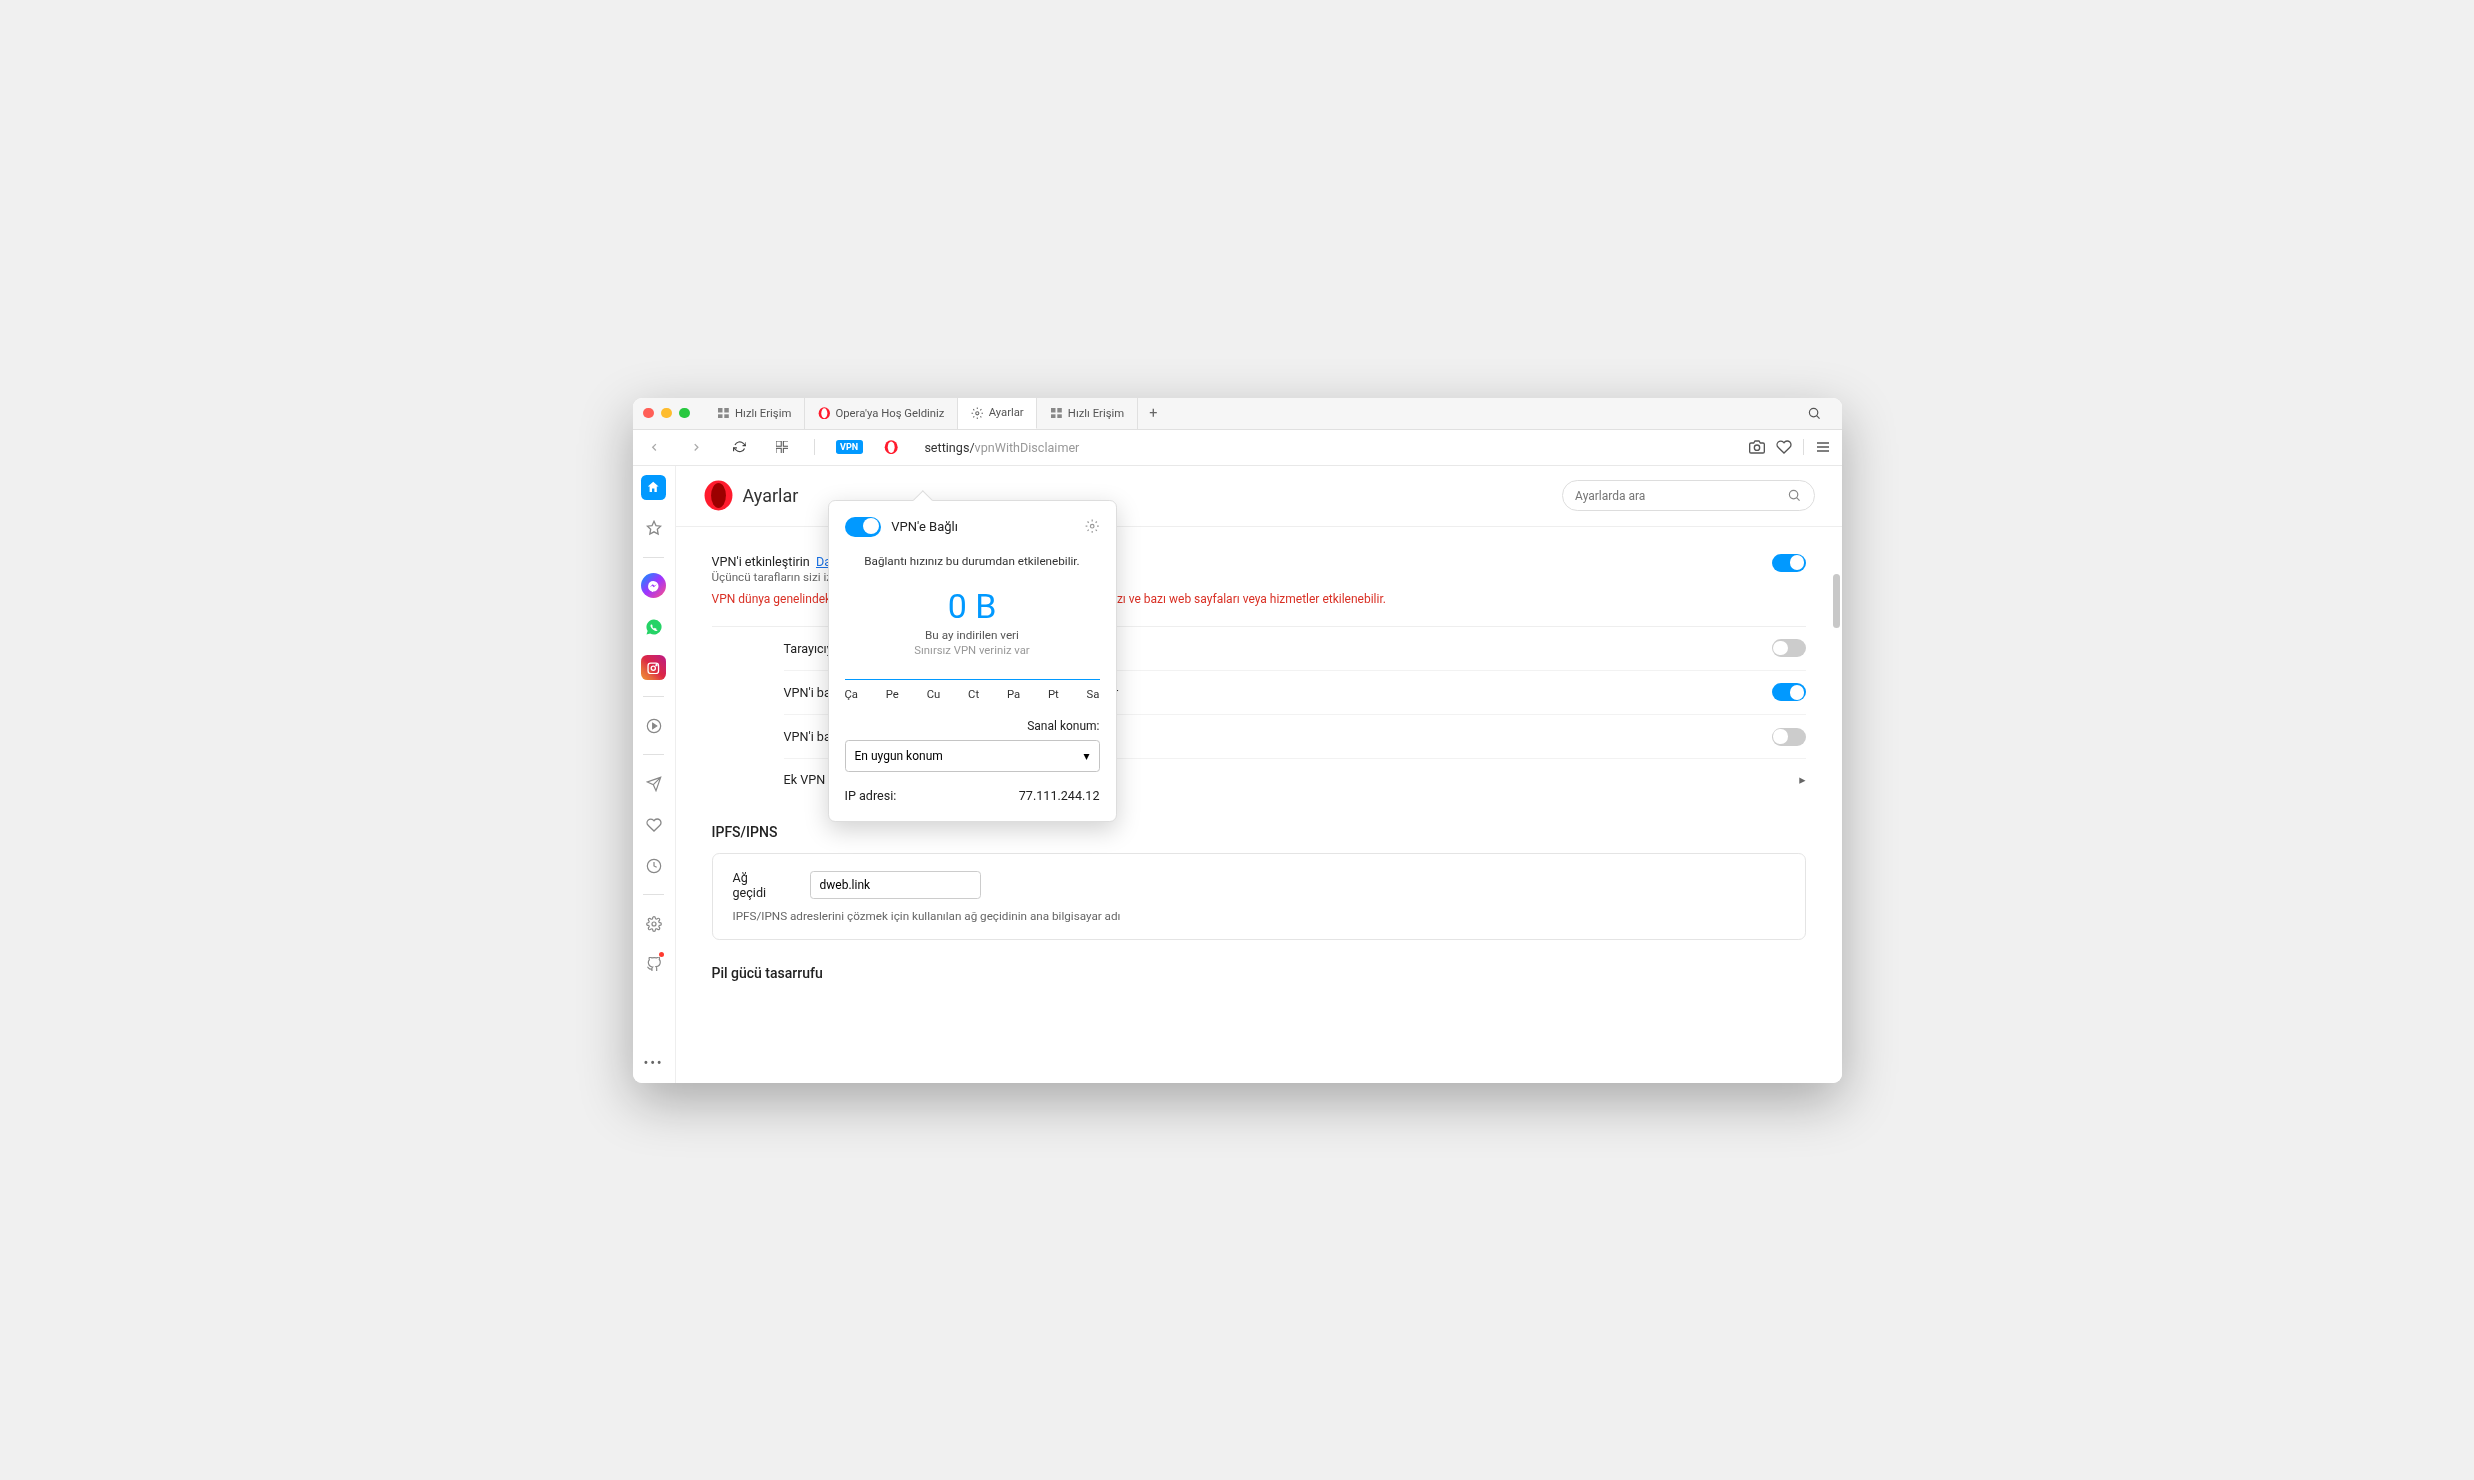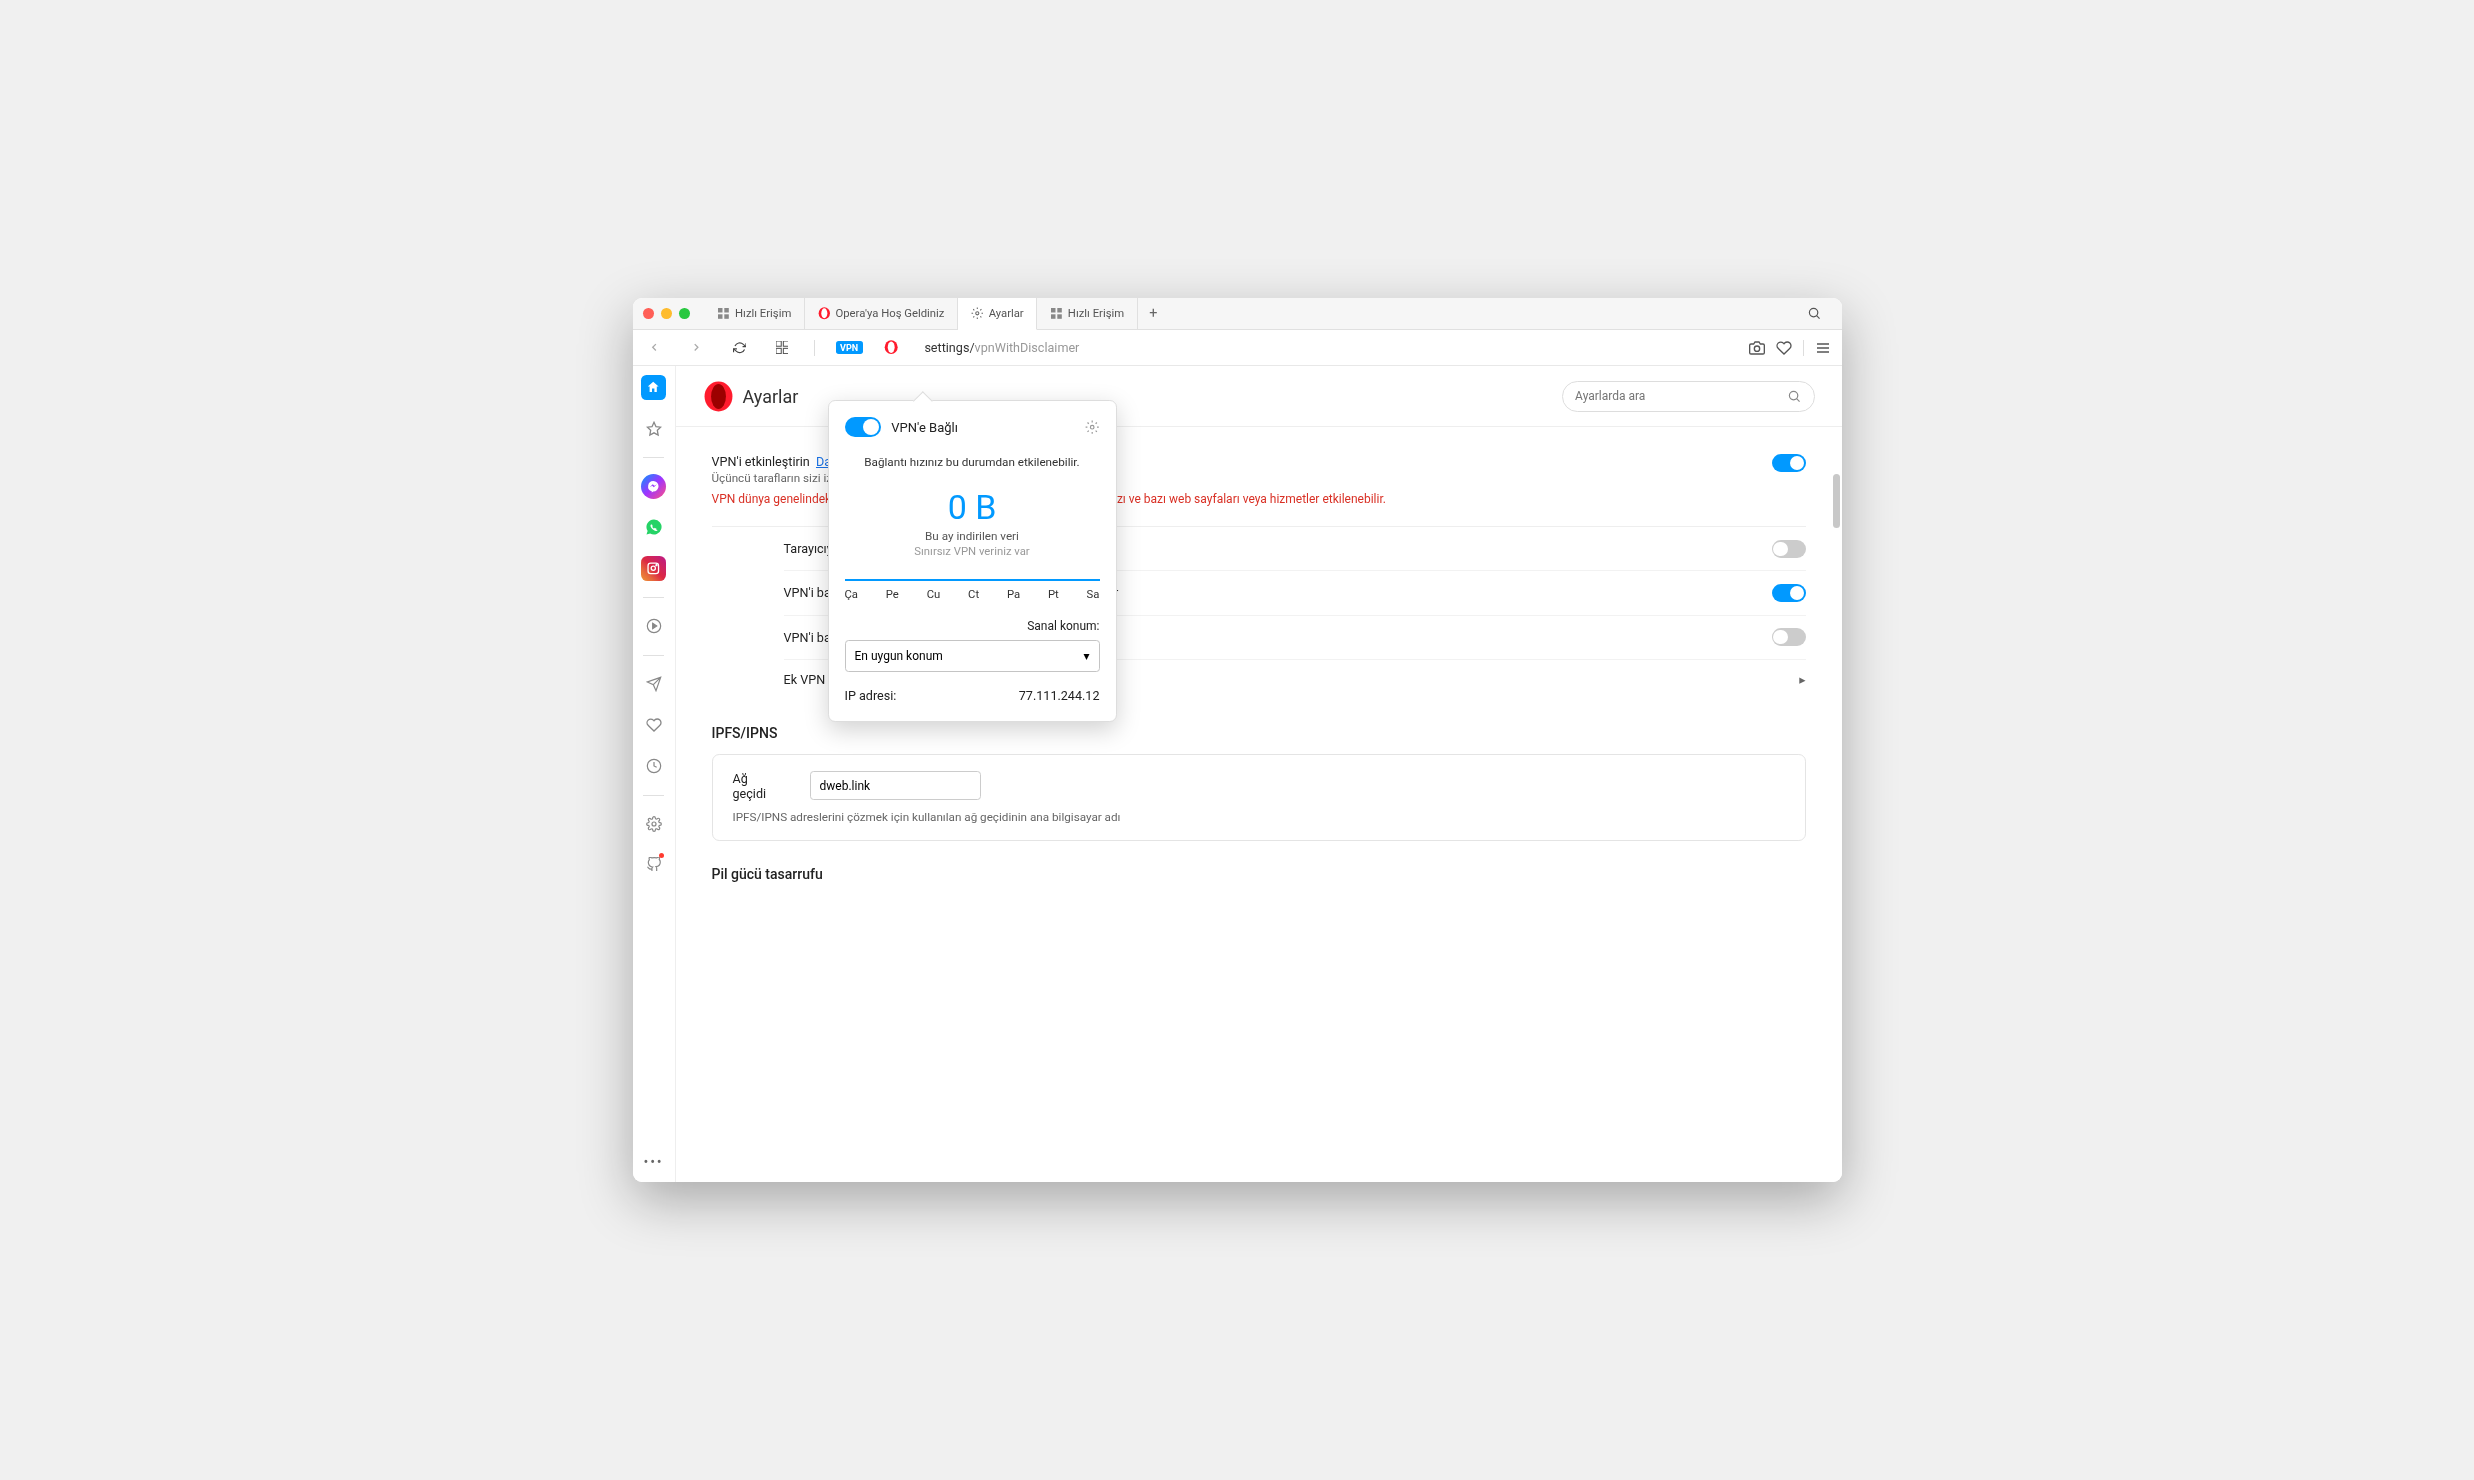--- a/index.html
+++ b/index.html
@@ -1,17 +1,17 @@
 <!DOCTYPE html>
 <html style="font-size:14.4px"><head>
 <meta charset="utf-8">
 <style>
 * { box-sizing: border-box; margin: 0; padding: 0; font-family: -apple-system, BlinkMacSystemFont, "Segoe UI", Roboto, sans-serif; }
 body { background: #f0f0f0; display: flex; justify-content: center; align-items: center; min-height: 100vh; padding: 36px; }
-.window { width: 1209px; height: 884px; background: #fff; border-radius: 9px; box-shadow: 0 18px 54px rgba(0,0,0,0.3); overflow: hidden; display: flex; flex-direction: column; position: relative; }
+.window { width: 1209px; height: 685px; background: #fff; border-radius: 9px; box-shadow: 0 18px 54px rgba(0,0,0,0.3); overflow: hidden; display: flex; flex-direction: column; position: relative; }
 .titlebar { height: 32px; background: #f6f6f6; display: flex; align-items: center; padding: 0 10.8px; border-bottom: 0.9px solid #e0e0e0; }
 .traffic-lights { display: flex; gap: 7.2px; margin-right: 14.4px; }
 .traffic-light { width: 10.8px; height: 10.8px; border-radius: 50%; }
 .tl-red { background: #ff5f57; }
 .tl-yellow { background: #febc2e; }
 .tl-green { background: #28c840; }
 .tabs { display: flex; flex: 1; height: 100%; align-items: stretch; }
 .tab { display: flex; align-items: center; gap: 5.4px; padding: 0 12.6px; font-size: 11.3px; color: #555; border-right: 0.9px solid #e0e0e0; cursor: pointer; }
 .tab.active { background: #fff; border-bottom: 1.8px solid #fff; margin-bottom: -0.9px; }
 .tab-icon { width: 12.6px; height: 12.6px; display: inline-flex; align-items: center; justify-content: center; }

